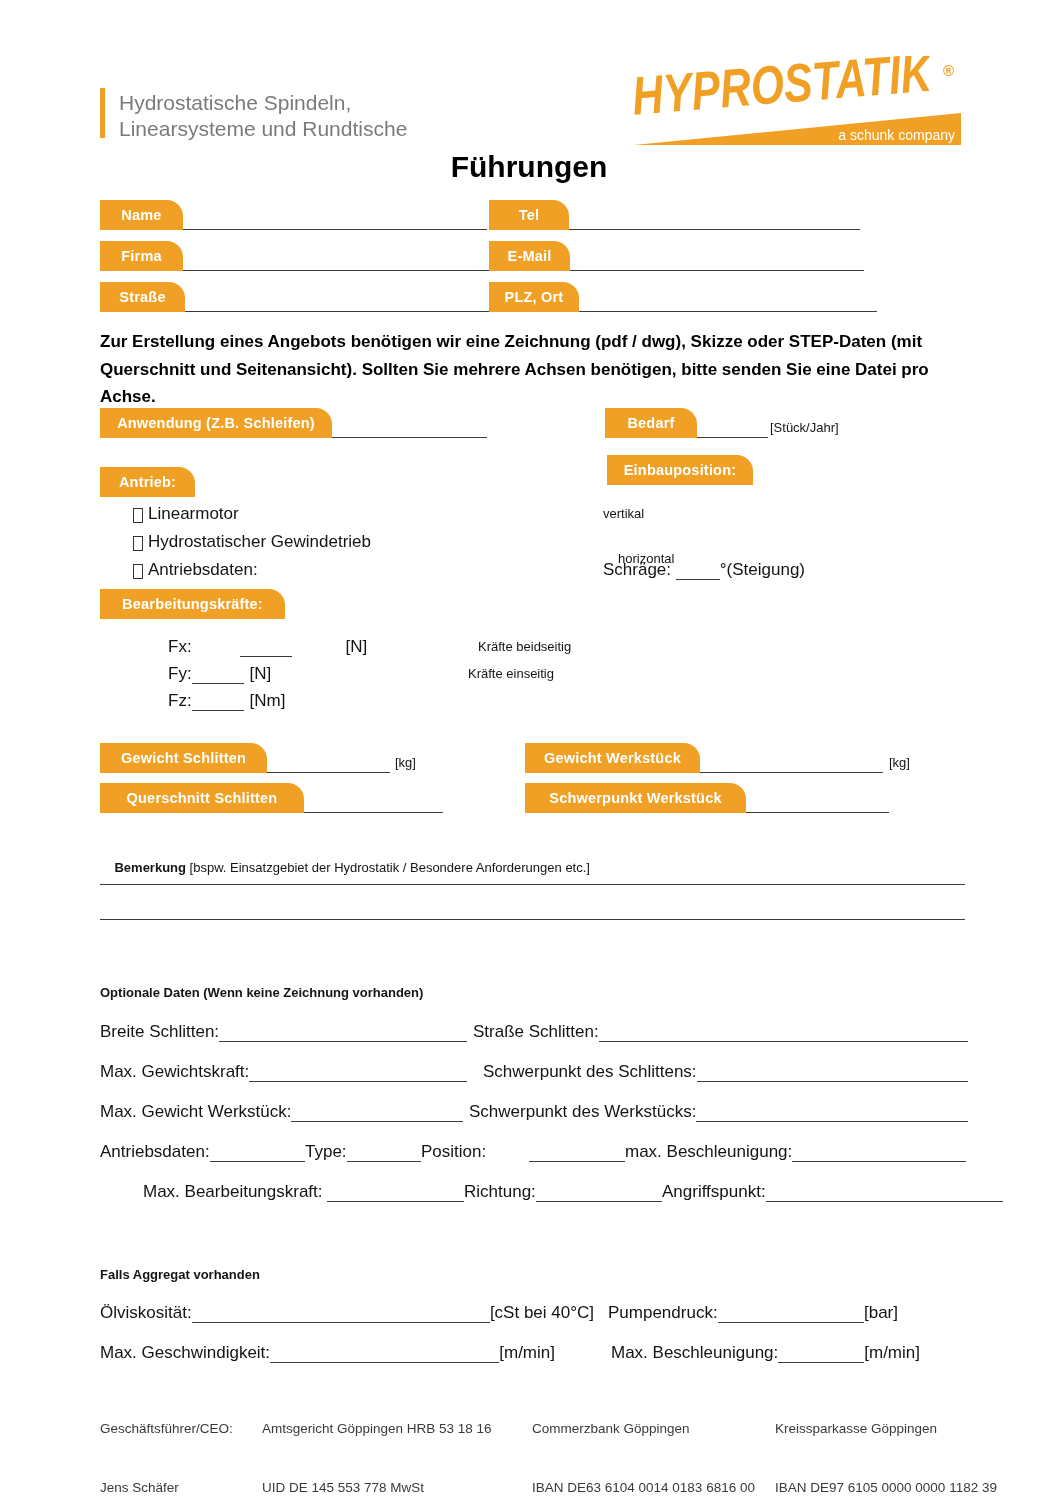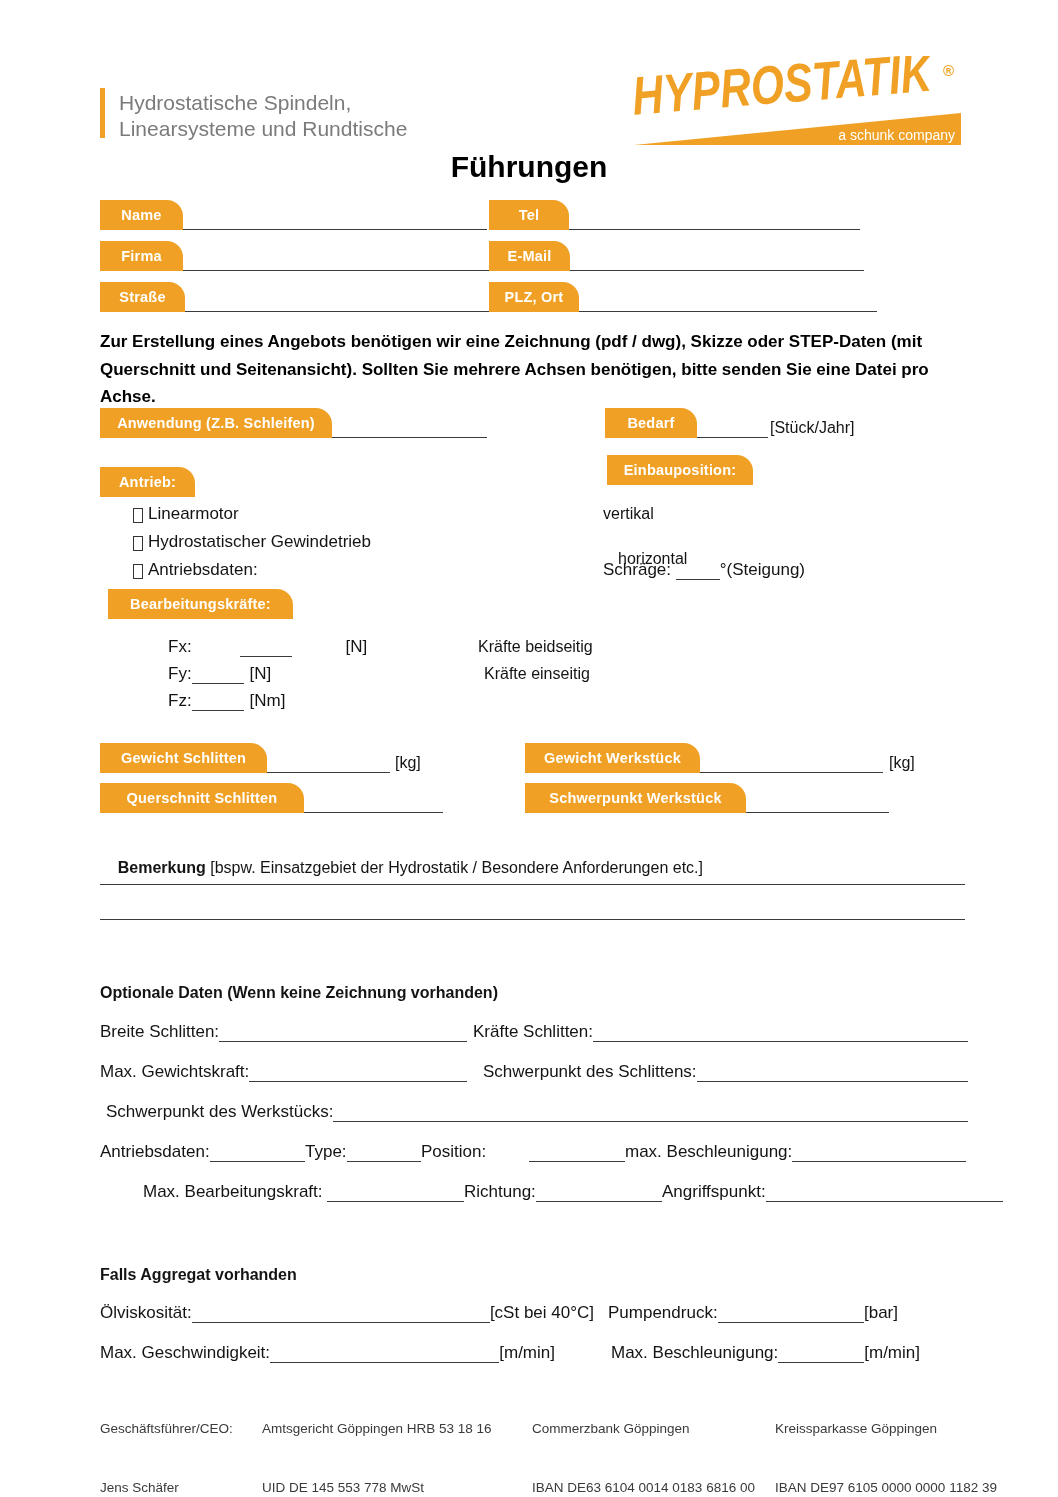--- a/index.html
+++ b/index.html
@@ -4,21 +4,21 @@
 <style>
   :root{ --orange:#F0A125; --line:#3B3B3B; }
   *{margin:0;padding:0;box-sizing:border-box;}
   html,body{background:#fff;}
   .page{position:relative;width:1058px;height:1497px;background:#fff;overflow:hidden;
         font-family:"Liberation Sans","DejaVu Sans",sans-serif;color:#141414;}
   .tab{position:absolute;height:30px;background:var(--orange);border-radius:0 16px 0 0;
        color:#fff;font-size:14.5px;font-weight:700;letter-spacing:.2px;
        display:flex;align-items:center;justify-content:center;text-align:center;}
   .hline{position:absolute;height:0;border-bottom:1.5px solid var(--line);}
-  .txt{position:absolute;font-size:16px;line-height:20px;white-space:pre;}
+  .txt{position:absolute;font-size:13px;line-height:20px;white-space:pre;}
   .b{font-weight:700;}
   .para{position:absolute;font-size:17px;font-weight:700;line-height:27.5px;width:856px;color:#000;}
   .title{position:absolute;top:150px;left:0;width:100%;text-align:center;
          font-size:30px;font-weight:700;color:#000;}
   .row{position:absolute;display:flex;align-items:flex-end;font-size:17px;line-height:20px;white-space:pre;}
   .cell{display:flex;align-items:flex-end;}
   .fill{border-bottom:1.45px solid var(--line);height:5px;flex:1 1 auto;}
   .fillw{flex:0 0 auto;}
   .cbx{display:inline-block;width:10px;height:15px;border:1.6px solid #333;margin-bottom:1px;flex:0 0 auto;}
   .optlabel{margin-left:5px;}
@@ -86,40 +86,40 @@
   </div>
 
   <div class="txt" style="left:603px;top:504px;">vertikal</div>
   <div class="txt" style="left:618px;top:532px;margin-top:17px;">horizontal</div>
   <div class="row" style="left:603px;top:560px;">
     <span>Schräge: </span>
     <span class="fill fillw" style="width:44px;"></span>
     <span>°(Steigung)</span>
   </div>
 
-  <div class="tab" style="left:100px;top:589px;width:185px;margin-left:8px;">Bearbeitungskräfte:</div>
+  <div class="tab" style="left:100px;top:589px;width:185px;">Bearbeitungskräfte:</div>
 
   <div class="row" style="left:168px;top:637px;gap:48px;">
     <span>Fx:</span>
     <span class="fill fillw" style="width:52px;"></span>
     <span style="margin-left:6px;">[N]</span>
   </div>
   <div class="row" style="left:168px;top:664px;">
     <span>Fy:</span>
     <span class="fill fillw" style="width:52px;"></span>
     <span style="margin-left:6px;">[N]</span>
   </div>
   <div class="row" style="left:168px;top:691px;">
     <span>Fz:</span>
     <span class="fill fillw" style="width:52px;"></span>
     <span style="margin-left:6px;">[Nm]</span>
   </div>
 
   <div class="txt" style="left:478px;top:637px;">Kräfte beidseitig</div>
-  <div class="txt" style="left:484px;top:664px;">Kräfte einseitig</div>
+  <div class="txt" style="left:468px;top:664px;">Kräfte einseitig</div>
 
   <div class="tab" style="left:100px;top:743px;width:167px;">Gewicht Schlitten</div>
   <div class="hline" style="left:267px;top:772px;width:123px;"></div>
   <div class="txt" style="left:395px;top:753px;">[kg]</div>
 
   <div class="tab" style="left:525px;top:743px;width:175px;">Gewicht Werkstück</div>
   <div class="hline" style="left:700px;top:772px;width:183px;"></div>
   <div class="txt" style="left:889px;top:753px;">[kg]</div>
 
   <div class="tab" style="left:100px;top:783px;width:204px;">Querschnitt Schlitten</div>
@@ -135,37 +135,41 @@
   <div class="hline" style="left:100px;top:919px;width:865px;"></div>
 
   <div class="txt b" style="left:100px;top:983px;">Optionale Daten (Wenn keine Zeichnung vorhanden)</div>
 
   <div class="row" style="left:100px;top:1022px;width:868px;">
     <span class="cell" style="width:367px;">
       <span>Breite Schlitten:</span>
       <span class="fill"></span>
     </span>
     <span class="cell" style="flex:1;margin-left:6px;">
-      <span>Kräfte Schlitten:</span>
+      <span>Straße Schlitten:</span>
       <span class="fill"></span>
     </span>
   </div>
 
   <div class="row" style="left:100px;top:1062px;width:868px;gap:10px;">
     <span class="cell" style="width:367px;">
       <span>Max. Gewichtskraft:</span>
       <span class="fill"></span>
     </span>
     <span class="cell" style="flex:1;margin-left:6px;">
       <span>Schwerpunkt des Schlittens:</span>
       <span class="fill"></span>
     </span>
   </div>
 
   <div class="row" style="left:100px;top:1102px;width:868px;">
+    <span class="cell" style="width:363px;">
+      <span>Max. Gewicht Werkstück:</span>
+      <span class="fill"></span>
+    </span>
     <span class="cell" style="flex:1;margin-left:6px;">
       <span>Schwerpunkt des Werkstücks:</span>
       <span class="fill"></span>
     </span>
   </div>
 
   <div class="row" style="left:100px;top:1142px;width:868px;">
     <span class="cell" style="width:205px;">
       <span>Antriebsdaten:</span>
       <span class="fill"></span>

